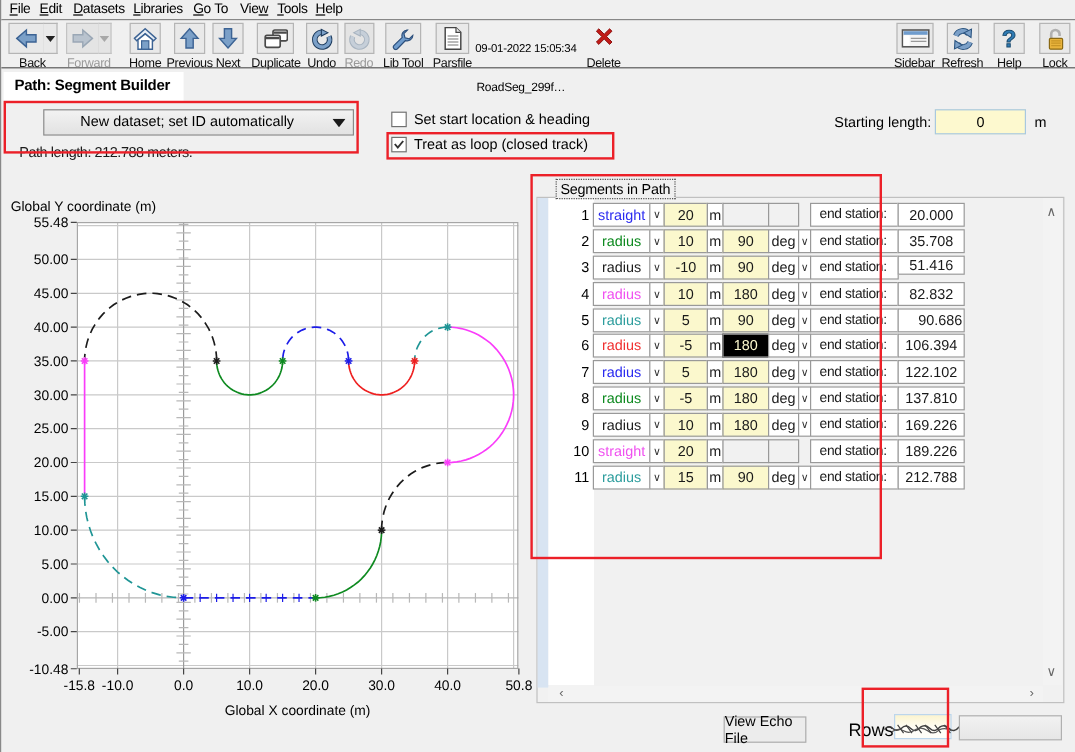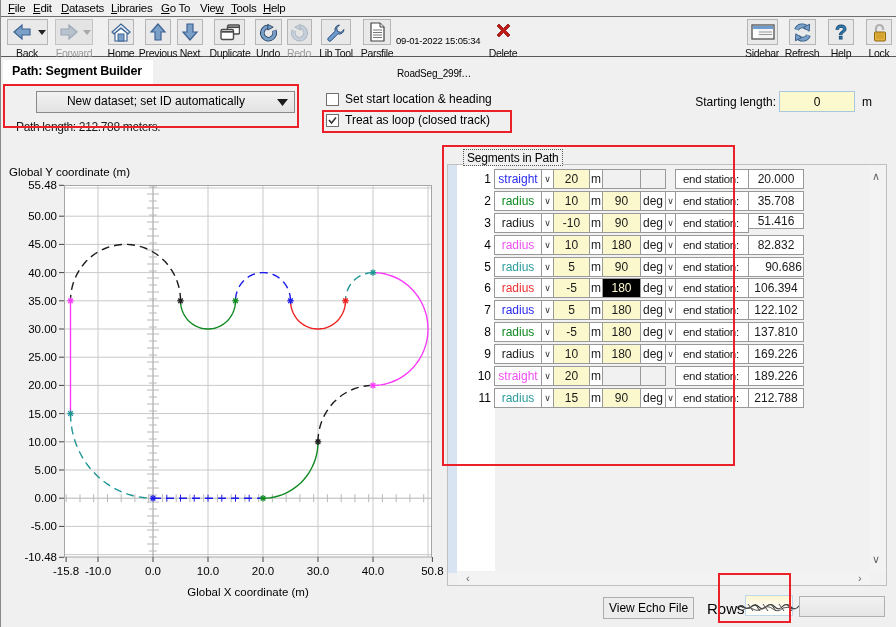--- a/index.html
+++ b/index.html
@@ -573,21 +573,21 @@
   </div>
 <div class="cell" style="left:674px;top:388px;width:74px;height:20px;background:#fff;justify-content:flex-start;padding-left:7px;font-size:11.5px;letter-spacing:-0.3px;">end station:</div>
 <div class="cell" style="left:747px;top:388px;width:56px;height:20px;">212.788</div>
 <div class="abs" style="left:868px;top:165px;width:16px;height:406px;background:#f3f3f3;"></div>
 <div class="abs" style="left:871px;top:170px;font-size:11px;color:#666;">∧</div>
 <div class="abs" style="left:871px;top:553px;font-size:11px;color:#666;">∨</div>
 <div class="abs" style="left:456px;top:572px;width:412px;height:13px;background:#f3f3f3;"></div>
 <div class="abs" style="left:465px;top:572px;font-size:11px;color:#666;">‹</div>
 <div class="abs" style="left:857px;top:572px;font-size:11px;color:#666;">›</div>
 <div class="redbox" style="left:441px;top:145px;width:293px;height:321px;"></div>
-<div class="abs" style="left:602px;top:597px;width:91px;height:22px;background:#ececec;border:1px solid #adadad;font-size:12px;display:flex;align-items:center;justify-content:center;color:#000;">View Echo File</div>
+<div class="abs" style="left:602px;top:597px;width:69px;height:22px;background:#ececec;border:1px solid #adadad;font-size:12px;display:flex;align-items:center;justify-content:center;color:#000;">View Echo File</div>
 <div class="abs" style="left:706px;top:600px;font-size:15px;color:#000;">Rows</div>
 <div class="abs" style="left:744px;top:595px;width:48px;height:21px;background:linear-gradient(#fbf4cf,#fffef8 60%);border:1px solid #bcd6ec;"></div>
 <svg class="abs" style="left:734px;top:595px;" width="66" height="24">
 <path d="M2 13 Q6 9 9 12 T16 12 Q20 8 24 12 T32 11 Q36 8 40 12 T48 11 Q52 8 56 12 T64 11 Q66 10 68 11" fill="none" stroke="#3f3f3f" stroke-width="1.2"></path>
 <path d="M8 15 Q13 11 18 14 T28 13 Q33 10 38 14 T48 13 Q53 11 58 14" fill="none" stroke="#555" stroke-width="1"></path>
 <path d="M13 9 L18 16 M20 9 L25 16 M28 9 L33 16 M36 9 L41 16 M44 9 L49 16 M52 9 L57 16" stroke="#444" stroke-width="1"></path>
 </svg>
 <div class="redbox" style="left:717px;top:573px;width:73px;height:50px;"></div>
 <div class="abs" style="left:798px;top:596px;width:86px;height:21px;background:linear-gradient(#f2f2f2,#e6e6e6);border:1px solid #b0b0b0;"></div>
 </body></html>

